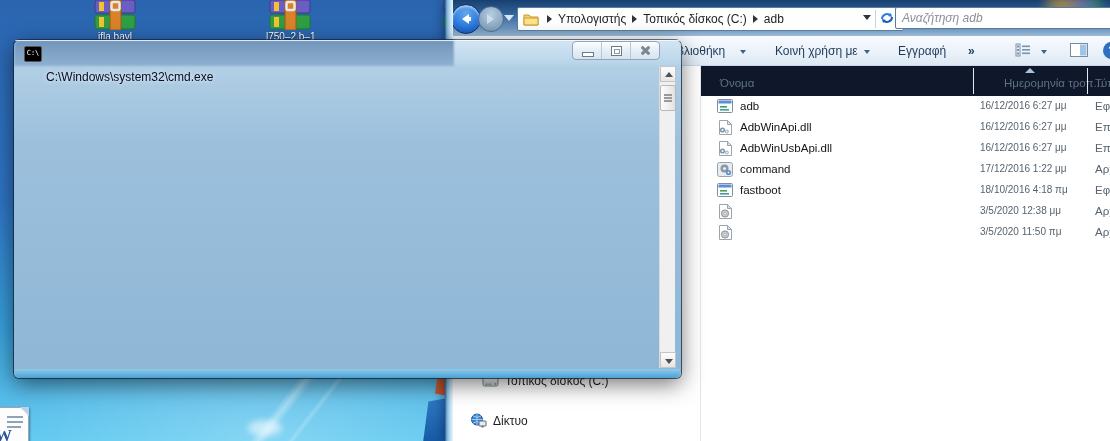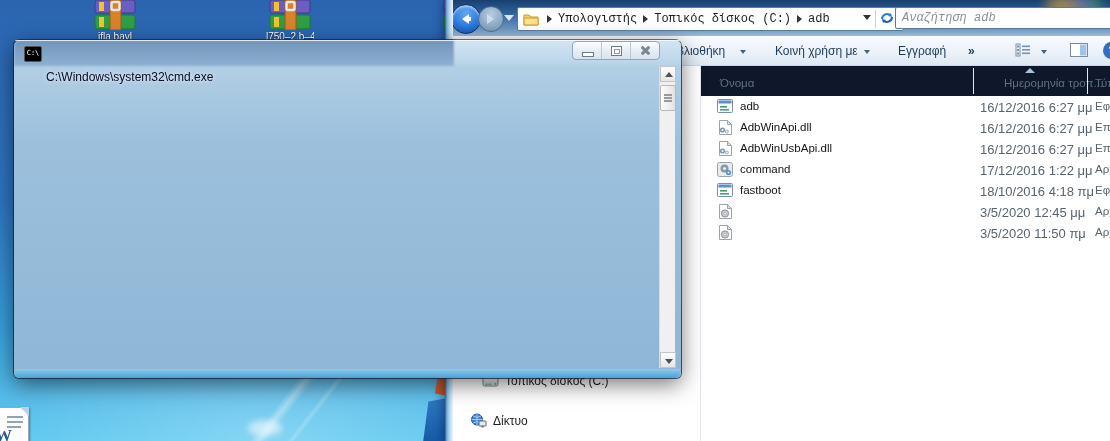--- a/index.html
+++ b/index.html
@@ -32,21 +32,21 @@
   .dicon{position:absolute;top:0;width:48px;height:40px;z-index:1;text-align:center;margin-left:16px;}
   .dicon svg{display:block;margin:0 auto;}
   .dicon .dlabel{display:block;margin-top:1px;font-size:10px;color:#fff;text-shadow:0 1px 2px rgba(0,0,0,.8);
     white-space:nowrap;overflow:hidden;height:9px;}
   
   .explorer{position:absolute;left:445px;top:0;width:665px;height:441px;z-index:2;overflow:hidden;
     background:#fff;box-shadow:-2px 0 10px rgba(0,20,50,.45);}
   .ex-left-border{position:absolute;left:0;top:0;width:8px;height:441px;
     background:linear-gradient(90deg,#2d5f8f 0,#7fb2d8 2px,#b9dcf2 5px,#eaf4fb 8px);z-index:9;}
   .ex-topband{position:absolute;left:0;top:0;width:665px;height:36px;
-    background:linear-gradient(180deg,#17406f 0%,#2f5f97 35%,#6d96bf 80%,#9dbcd8 100%);font-family:Liberation Mono, monospace;}
+    background:linear-gradient(180deg,#17406f 0%,#2f5f97 35%,#6d96bf 80%,#9dbcd8 100%);}
   .ex-blur-blob{position:absolute;left:598px;top:-4px;width:60px;height:18px;border-radius:8px;filter:blur(5px);opacity:.8;
     background:radial-gradient(circle at 30% 50%,#d8a23a,transparent 60%),radial-gradient(circle at 60% 40%,#7a6ecf,transparent 60%),radial-gradient(circle at 80% 60%,#3aa053,transparent 60%);}
   .navbtn{position:absolute;border-radius:50%;}
   .btn-back{left:6px;top:4px;width:28px;height:28px;background:radial-gradient(circle at 50% 30%,#66a8ef,#2a7ae0 55%,#15459c);
     border:1px solid #0e3168;box-shadow:inset 0 2px 3px rgba(255,255,255,.6);}
   .btn-fwd{left:33px;top:6px;width:24px;height:24px;background:radial-gradient(circle at 50% 30%,#c7d9ea,#92aec7 60%,#6c8cab);
     border:1px solid #4f6c8a;opacity:.9;}
   .hist-chevron{position:absolute;left:59px;top:15px;width:0;height:0;border-left:5px solid transparent;border-right:5px solid transparent;
     border-top:6px solid rgba(235,245,252,.9);}
   .addrbar{position:absolute;left:72px;top:7px;width:385px;height:22px;background:#fdfefe;border:1px solid #5c7a9c;border-radius:2px;
@@ -70,21 +70,21 @@
   .nav-sep{position:absolute;left:255px;top:66px;width:1px;height:375px;background:#e0e6ec;}
   .lv-header{position:absolute;left:256px;top:66px;width:409px;height:30px;background:#0f172a;}
   .lv-h-text{position:absolute;top:11px;font-size:11.5px;color:#5e7183;white-space:nowrap;}
   .sort-up{position:absolute;left:324px;top:2px;width:0;height:0;border-left:5px solid transparent;border-right:5px solid transparent;
     border-bottom:5px solid #a9c4da;}
   .col-line{position:absolute;top:2px;width:1px;height:26px;background:#e4e9ee;}
   .file-rows{position:absolute;left:256px;top:97px;width:409px;}
   .frow{position:relative;height:21px;}
   .fi{position:absolute;left:16px;top:2px;width:16px;height:16px;}
   .fn{position:absolute;left:39px;top:3px;font-size:11.5px;color:#141414;white-space:nowrap;max-width:238px;overflow:hidden;}
-  .fd{position:absolute;left:279px;top:3px;font-size:13px;color:#57646f;white-space:nowrap;}
+  .fd{position:absolute;left:279px;top:3px;font-size:10px;color:#57646f;white-space:nowrap;}
   .ft{position:absolute;left:394px;top:3px;font-size:11.5px;color:#57646f;white-space:nowrap;}
   
   .np-item{position:absolute;font-size:12px;color:#1e1e1e;display:flex;align-items:center;gap:6px;}
   .np-disk{left:37px;top:374px;}
   .np-net{left:25px;top:413px;}
   
   .cmd{position:absolute;left:14px;top:40px;width:667px;height:338px;z-index:3;border-radius:6px 6px 5px 5px;
     background:linear-gradient(180deg,#b9d4e8 0%,#9cc0dc 30%,#8fb6d6 100%);
     box-shadow:0 0 0 1px rgba(15,35,60,.75),0 6px 22px rgba(0,0,0,.55);}
   .cmd-title-tint-l{position:absolute;left:0;top:0;width:440px;height:26px;border-radius:6px 0 0 0;
@@ -154,21 +154,21 @@
 </div>
 <div class="dicon" style="left:250px;">
   <svg width="48" height="30" viewBox="0 0 48 30">
     <rect x="4" y="0" width="40" height="13" rx="2" fill="#6a5ec2" stroke="#3e3a8c"></rect>
     <rect x="4" y="15" width="40" height="14" rx="2" fill="#2f9e44" stroke="#1d7a33"></rect>
     <rect x="8" y="2" width="5" height="9" fill="#f2c230"></rect>
     <rect x="8" y="17" width="5" height="10" fill="#f2c230"></rect>
     <rect x="19" y="0" width="11" height="30" fill="#d9822b" stroke="#9c5a14"></rect>
     <rect x="20.5" y="2" width="8" height="8" rx="1.5" fill="none" stroke="#e8e8ea" stroke-width="2.5"></rect>
   </svg>
-  <span class="dlabel">l750–2.b–4</span>
+  <span class="dlabel">l750–2.b–1</span>
 </div>
 <div class="dicon" style="left:424px;">
   <svg width="48" height="30" viewBox="0 0 48 30">
     <rect x="4" y="0" width="40" height="13" rx="2" fill="#6a5ec2" stroke="#3e3a8c"></rect>
     <rect x="4" y="15" width="40" height="14" rx="2" fill="#2f9e44" stroke="#1d7a33"></rect>
     <rect x="8" y="2" width="5" height="9" fill="#f2c230"></rect>
     <rect x="8" y="17" width="5" height="10" fill="#f2c230"></rect>
     <rect x="19" y="0" width="11" height="30" fill="#d9822b" stroke="#9c5a14"></rect>
     <rect x="20.5" y="2" width="8" height="8" rx="1.5" fill="none" stroke="#e8e8ea" stroke-width="2.5"></rect>
   </svg>
@@ -324,21 +324,21 @@
     <span class="ft">Εφα</span>
   </div>
 
   <div class="frow">
     <span class="fi"><svg width="16" height="15" viewBox="0 0 16 15">
             <path d="M2.5 .5 h8 l4 4 v10 h-12 z" fill="#fff" stroke="#9aa5ad"></path>
             <path d="M10.5 .5 v4 h4 z" fill="#dde4e9" stroke="#9aa5ad"></path>
             <circle cx="8" cy="9.5" r="3.6" fill="#c8ccd0" stroke="#8a9198"></circle>
             <circle cx="8" cy="9.5" r="1.1" fill="#fff" stroke="#8a9198" stroke-width=".5"></circle>
           </svg></span>
-    <span class="fd">3/5/2020 12:45 μμ</span>
+    <span class="fd">3/5/2020 12:38 μμ</span>
     <span class="ft">Αρχ</span>
   </div>
 
   <div class="frow">
     <span class="fi"><svg width="16" height="15" viewBox="0 0 16 15">
             <path d="M2.5 .5 h8 l4 4 v10 h-12 z" fill="#fff" stroke="#9aa5ad"></path>
             <path d="M10.5 .5 v4 h4 z" fill="#dde4e9" stroke="#9aa5ad"></path>
             <circle cx="8" cy="9.5" r="3.6" fill="#c8ccd0" stroke="#8a9198"></circle>
             <circle cx="8" cy="9.5" r="1.1" fill="#fff" stroke="#8a9198" stroke-width=".5"></circle>
           </svg></span>

